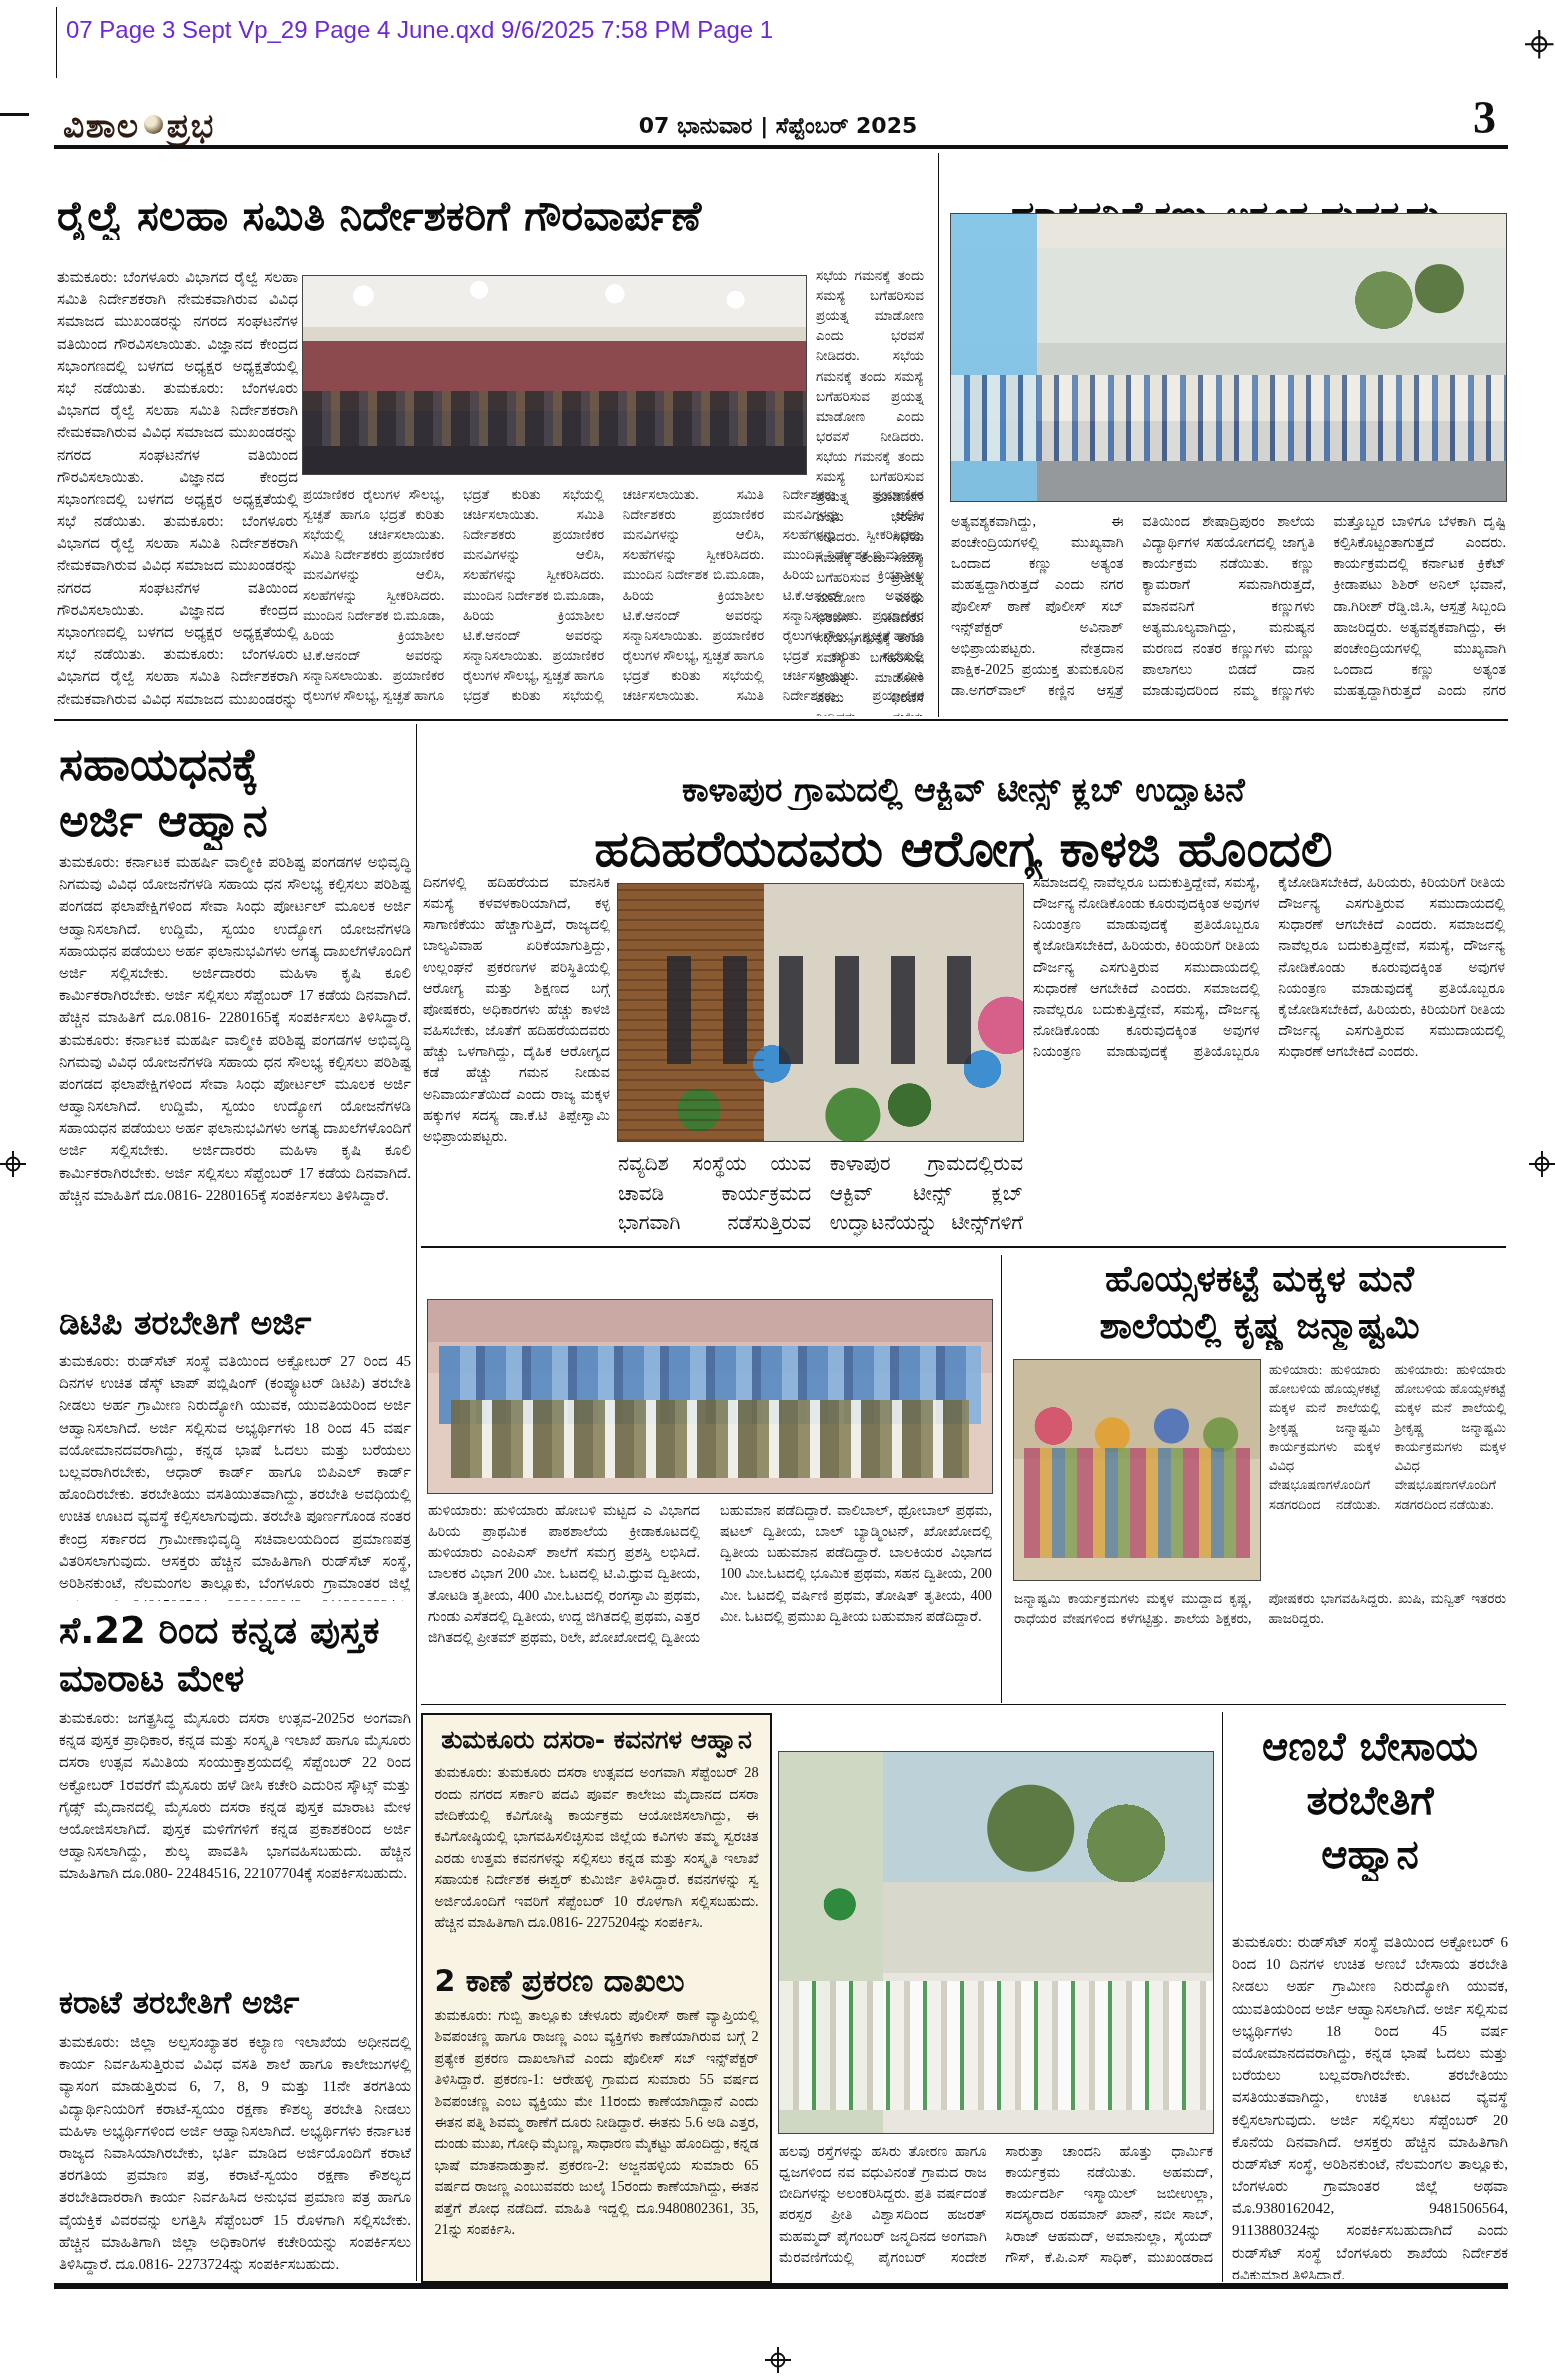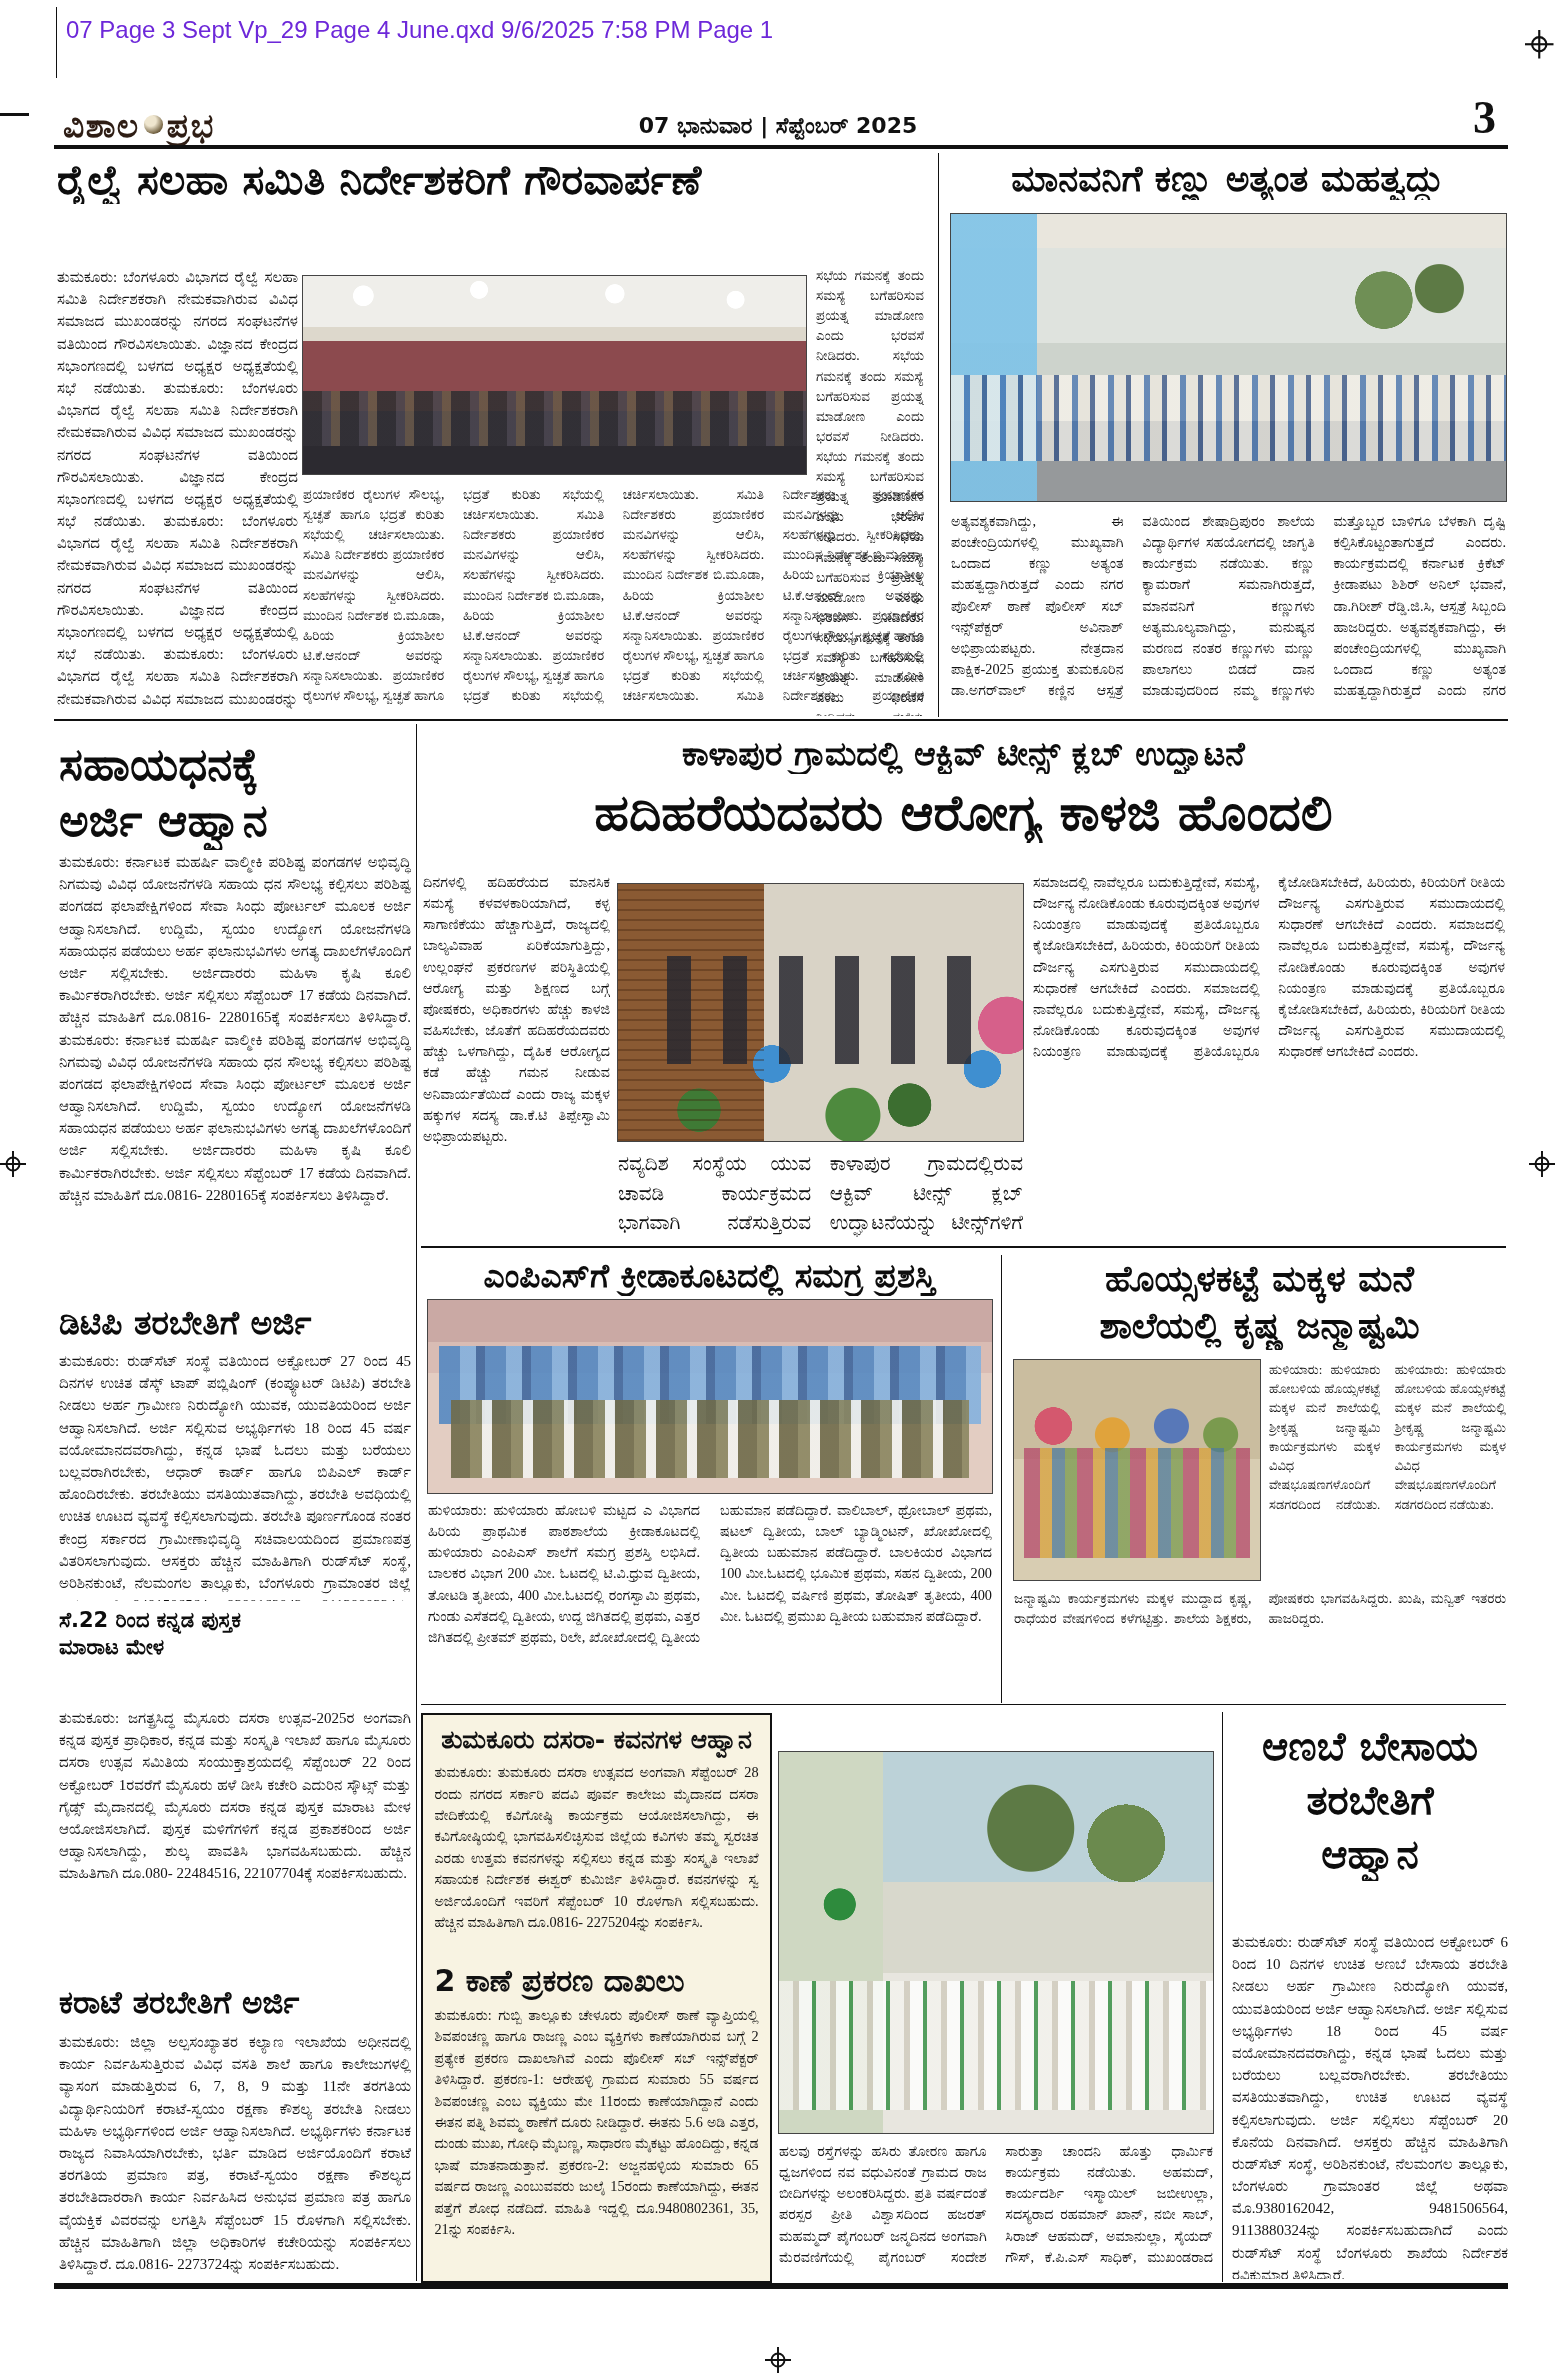--- a/index.html
+++ b/index.html
@@ -4,21 +4,21 @@
 <style>
   html,body{margin:0;padding:0;background:#9a9a9a;}
   #sheet{position:relative;width:1555px;height:2377px;background:#ffffff;
          font-family:"Liberation Serif","DejaVu Serif",serif;color:#111;overflow:hidden;}
   .abs{position:absolute;}
   .tb{position:absolute;overflow:hidden;text-align:justify;line-height:1.48;word-break:break-word;}
   .hl{position:absolute;overflow:hidden;font-weight:800;color:#0d0d0d;
       font-family:"DejaVu Sans","Liberation Sans",sans-serif;}
   .center{text-align:center;}
   .preline{white-space:pre-line;}
-  .nowrap{white-space:nowrap;}
+  .nowrap{white-space:nowrap;margin-top:36px;}
   .rule-h{position:absolute;background:#111;}
   .rule-v{position:absolute;background:#111;}
   .photo{position:absolute;overflow:hidden;outline:1.4px solid #444;background:#cfc8bd;}
   .slug{font-family:"Liberation Sans","DejaVu Sans",sans-serif;font-size:24px;color:#6d28d9;}
   .masthead-logo{font-family:"DejaVu Sans",sans-serif;font-weight:900;font-size:33px;color:#2e1d14;letter-spacing:1.4px;}
   .logo-ball{display:inline-block;width:18.6px;height:18.6px;border-radius:50%;
              background:radial-gradient(circle at 35% 30%,#efe6cf 0 30%,#7a6a4a 70%,#2e1d14);vertical-align:middle;margin:0 4.3px 5.7px 4.3px;}
   .masthead-date{font-family:"DejaVu Sans",sans-serif;font-weight:700;font-size:22px;color:#111;}
   .pageno{font-family:"Liberation Serif",serif;font-weight:700;font-size:46px;color:#111;}
   .regmark svg{display:block;}
@@ -136,21 +136,21 @@
 
   <div class="rule-h" style="left:54px;top:719px;width:1454px;height:2.1px;"></div>
 
   <div class="hl preline" style="left:59px;top:737px;width:353px;font-size:45px;line-height:1.25;">ಸಹಾಯಧನಕ್ಕೆ
 ಅರ್ಜಿ ಆಹ್ವಾನ</div>
   <div class="tb" style="left:59px;top:851px;width:352px;height:441px;font-size:15px;">ತುಮಕೂರು: ಕರ್ನಾಟಕ ಮಹರ್ಷಿ ವಾಲ್ಮೀಕಿ ಪರಿಶಿಷ್ಟ ಪಂಗಡಗಳ ಅಭಿವೃದ್ಧಿ ನಿಗಮವು ವಿವಿಧ ಯೋಜನೆಗಳಡಿ ಸಹಾಯ ಧನ ಸೌಲಭ್ಯ ಕಲ್ಪಿಸಲು ಪರಿಶಿಷ್ಟ ಪಂಗಡದ ಫಲಾಪೇಕ್ಷಿಗಳಿಂದ ಸೇವಾ ಸಿಂಧು ಪೋರ್ಟಲ್ ಮೂಲಕ ಅರ್ಜಿ ಆಹ್ವಾನಿಸಲಾಗಿದೆ. ಉದ್ದಿಮೆ, ಸ್ವಯಂ ಉದ್ಯೋಗ ಯೋಜನೆಗಳಡಿ ಸಹಾಯಧನ ಪಡೆಯಲು ಅರ್ಹ ಫಲಾನುಭವಿಗಳು ಅಗತ್ಯ ದಾಖಲೆಗಳೊಂದಿಗೆ ಅರ್ಜಿ ಸಲ್ಲಿಸಬೇಕು. ಅರ್ಜಿದಾರರು ಮಹಿಳಾ ಕೃಷಿ ಕೂಲಿ ಕಾರ್ಮಿಕರಾಗಿರಬೇಕು. ಅರ್ಜಿ ಸಲ್ಲಿಸಲು ಸೆಪ್ಟೆಂಬರ್ 17 ಕಡೆಯ ದಿನವಾಗಿದೆ. ಹೆಚ್ಚಿನ ಮಾಹಿತಿಗೆ ದೂ.0816- 2280165ಕ್ಕೆ ಸಂಪರ್ಕಿಸಲು ತಿಳಿಸಿದ್ದಾರೆ. ತುಮಕೂರು: ಕರ್ನಾಟಕ ಮಹರ್ಷಿ ವಾಲ್ಮೀಕಿ ಪರಿಶಿಷ್ಟ ಪಂಗಡಗಳ ಅಭಿವೃದ್ಧಿ ನಿಗಮವು ವಿವಿಧ ಯೋಜನೆಗಳಡಿ ಸಹಾಯ ಧನ ಸೌಲಭ್ಯ ಕಲ್ಪಿಸಲು ಪರಿಶಿಷ್ಟ ಪಂಗಡದ ಫಲಾಪೇಕ್ಷಿಗಳಿಂದ ಸೇವಾ ಸಿಂಧು ಪೋರ್ಟಲ್ ಮೂಲಕ ಅರ್ಜಿ ಆಹ್ವಾನಿಸಲಾಗಿದೆ. ಉದ್ದಿಮೆ, ಸ್ವಯಂ ಉದ್ಯೋಗ ಯೋಜನೆಗಳಡಿ ಸಹಾಯಧನ ಪಡೆಯಲು ಅರ್ಹ ಫಲಾನುಭವಿಗಳು ಅಗತ್ಯ ದಾಖಲೆಗಳೊಂದಿಗೆ ಅರ್ಜಿ ಸಲ್ಲಿಸಬೇಕು. ಅರ್ಜಿದಾರರು ಮಹಿಳಾ ಕೃಷಿ ಕೂಲಿ ಕಾರ್ಮಿಕರಾಗಿರಬೇಕು. ಅರ್ಜಿ ಸಲ್ಲಿಸಲು ಸೆಪ್ಟೆಂಬರ್ 17 ಕಡೆಯ ದಿನವಾಗಿದೆ. ಹೆಚ್ಚಿನ ಮಾಹಿತಿಗೆ ದೂ.0816- 2280165ಕ್ಕೆ ಸಂಪರ್ಕಿಸಲು ತಿಳಿಸಿದ್ದಾರೆ.</div>
 
   <div class="hl" style="left:59px;top:1303px;width:352px;font-size:33px;">ಡಿಟಿಪಿ ತರಬೇತಿಗೆ ಅರ್ಜಿ</div>
   <div class="tb" style="left:59px;top:1350px;width:352px;height:251px;font-size:15px;">ತುಮಕೂರು: ರುಡ್‌ಸೆಟ್ ಸಂಸ್ಥೆ ವತಿಯಿಂದ ಅಕ್ಟೋಬರ್ 27 ರಿಂದ 45 ದಿನಗಳ ಉಚಿತ ಡೆಸ್ಕ್ ಟಾಪ್ ಪಬ್ಲಿಷಿಂಗ್ (ಕಂಪ್ಯೂಟರ್ ಡಿಟಿಪಿ) ತರಬೇತಿ ನೀಡಲು ಅರ್ಹ ಗ್ರಾಮೀಣ ನಿರುದ್ಯೋಗಿ ಯುವಕ, ಯುವತಿಯರಿಂದ ಅರ್ಜಿ ಆಹ್ವಾನಿಸಲಾಗಿದೆ. ಅರ್ಜಿ ಸಲ್ಲಿಸುವ ಅಭ್ಯರ್ಥಿಗಳು 18 ರಿಂದ 45 ವರ್ಷ ವಯೋಮಾನದವರಾಗಿದ್ದು, ಕನ್ನಡ ಭಾಷೆ ಓದಲು ಮತ್ತು ಬರೆಯಲು ಬಲ್ಲವರಾಗಿರಬೇಕು, ಆಧಾರ್ ಕಾರ್ಡ್ ಹಾಗೂ ಬಿಪಿಎಲ್ ಕಾರ್ಡ್ ಹೊಂದಿರಬೇಕು. ತರಬೇತಿಯು ವಸತಿಯುತವಾಗಿದ್ದು, ತರಬೇತಿ ಅವಧಿಯಲ್ಲಿ ಉಚಿತ ಊಟದ ವ್ಯವಸ್ಥೆ ಕಲ್ಪಿಸಲಾಗುವುದು. ತರಬೇತಿ ಪೂರ್ಣಗೊಂಡ ನಂತರ ಕೇಂದ್ರ ಸರ್ಕಾರದ ಗ್ರಾಮೀಣಾಭಿವೃದ್ಧಿ ಸಚಿವಾಲಯದಿಂದ ಪ್ರಮಾಣಪತ್ರ ವಿತರಿಸಲಾಗುವುದು. ಆಸಕ್ತರು ಹೆಚ್ಚಿನ ಮಾಹಿತಿಗಾಗಿ ರುಡ್‌ಸೆಟ್ ಸಂಸ್ಥೆ, ಅರಿಶಿನಕುಂಟೆ, ನೆಲಮಂಗಲ ತಾಲ್ಲೂಕು, ಬೆಂಗಳೂರು ಗ್ರಾಮಾಂತರ ಜಿಲ್ಲೆ ಅಥವಾ ಮೊ.9481506564, 9380162042, 9113880324ನ್ನು ಸಂಪರ್ಕಿಸಬಹುದಾಗಿದೆ ಎಂದು ರುಡ್‌ಸೆಟ್ ಸಂಸ್ಥೆ ಬೆಂಗಳೂರು ಶಾಖೆಯ ನಿರ್ದೇಶಕ ರವಿಕುಮಾರ ತಿಳಿಸಿದ್ದಾರೆ.</div>
 
-  <div class="hl preline" style="left:59px;top:1607px;width:352px;font-size:21px;line-height:1.3;">ಸೆ.22 ರಿಂದ ಕನ್ನಡ ಪುಸ್ತಕ
+  <div class="hl preline" style="left:59px;top:1607px;width:352px;font-size:37px;line-height:1.3;">ಸೆ.22 ರಿಂದ ಕನ್ನಡ ಪುಸ್ತಕ
 ಮಾರಾಟ ಮೇಳ</div>
   <div class="tb" style="left:59px;top:1707px;width:352px;height:273px;font-size:15px;">ತುಮಕೂರು: ಜಗತ್ಪ್ರಸಿದ್ಧ ಮೈಸೂರು ದಸರಾ ಉತ್ಸವ-2025ರ ಅಂಗವಾಗಿ ಕನ್ನಡ ಪುಸ್ತಕ ಪ್ರಾಧಿಕಾರ, ಕನ್ನಡ ಮತ್ತು ಸಂಸ್ಕೃತಿ ಇಲಾಖೆ ಹಾಗೂ ಮೈಸೂರು ದಸರಾ ಉತ್ಸವ ಸಮಿತಿಯ ಸಂಯುಕ್ತಾಶ್ರಯದಲ್ಲಿ ಸೆಪ್ಟೆಂಬರ್ 22 ರಿಂದ ಅಕ್ಟೋಬರ್ 1ರವರೆಗೆ ಮೈಸೂರು ಹಳೆ ಡೀಸಿ ಕಚೇರಿ ಎದುರಿನ ಸ್ಕೌಟ್ಸ್ ಮತ್ತು ಗೈಡ್ಸ್ ಮೈದಾನದಲ್ಲಿ ಮೈಸೂರು ದಸರಾ ಕನ್ನಡ ಪುಸ್ತಕ ಮಾರಾಟ ಮೇಳ ಆಯೋಜಿಸಲಾಗಿದೆ. ಪುಸ್ತಕ ಮಳಿಗೆಗಳಿಗೆ ಕನ್ನಡ ಪ್ರಕಾಶಕರಿಂದ ಅರ್ಜಿ ಆಹ್ವಾನಿಸಲಾಗಿದ್ದು, ಶುಲ್ಕ ಪಾವತಿಸಿ ಭಾಗವಹಿಸಬಹುದು. ಹೆಚ್ಚಿನ ಮಾಹಿತಿಗಾಗಿ ದೂ.080- 22484516, 22107704ಕ್ಕೆ ಸಂಪರ್ಕಿಸಬಹುದು.</div>
 
   <div class="hl" style="left:59px;top:1984px;width:352px;font-size:31px;">ಕರಾಟೆ ತರಬೇತಿಗೆ ಅರ್ಜಿ</div>
   <div class="tb" style="left:59px;top:2031px;width:352px;height:247px;font-size:15px;">ತುಮಕೂರು: ಜಿಲ್ಲಾ ಅಲ್ಪಸಂಖ್ಯಾತರ ಕಲ್ಯಾಣ ಇಲಾಖೆಯ ಅಧೀನದಲ್ಲಿ ಕಾರ್ಯ ನಿರ್ವಹಿಸುತ್ತಿರುವ ವಿವಿಧ ವಸತಿ ಶಾಲೆ ಹಾಗೂ ಕಾಲೇಜುಗಳಲ್ಲಿ ವ್ಯಾಸಂಗ ಮಾಡುತ್ತಿರುವ 6, 7, 8, 9 ಮತ್ತು 11ನೇ ತರಗತಿಯ ವಿದ್ಯಾರ್ಥಿನಿಯರಿಗೆ ಕರಾಟೆ-ಸ್ವಯಂ ರಕ್ಷಣಾ ಕೌಶಲ್ಯ ತರಬೇತಿ ನೀಡಲು ಮಹಿಳಾ ಅಭ್ಯರ್ಥಿಗಳಿಂದ ಅರ್ಜಿ ಆಹ್ವಾನಿಸಲಾಗಿದೆ. ಅಭ್ಯರ್ಥಿಗಳು ಕರ್ನಾಟಕ ರಾಜ್ಯದ ನಿವಾಸಿಯಾಗಿರಬೇಕು, ಭರ್ತಿ ಮಾಡಿದ ಅರ್ಜಿಯೊಂದಿಗೆ ಕರಾಟೆ ತರಗತಿಯ ಪ್ರಮಾಣ ಪತ್ರ, ಕರಾಟೆ-ಸ್ವಯಂ ರಕ್ಷಣಾ ಕೌಶಲ್ಯದ ತರಬೇತಿದಾರರಾಗಿ ಕಾರ್ಯ ನಿರ್ವಹಿಸಿದ ಅನುಭವ ಪ್ರಮಾಣ ಪತ್ರ ಹಾಗೂ ವೈಯಕ್ತಿಕ ವಿವರವನ್ನು ಲಗತ್ತಿಸಿ ಸೆಪ್ಟೆಂಬರ್ 15 ರೊಳಗಾಗಿ ಸಲ್ಲಿಸಬೇಕು. ಹೆಚ್ಚಿನ ಮಾಹಿತಿಗಾಗಿ ಜಿಲ್ಲಾ ಅಧಿಕಾರಿಗಳ ಕಚೇರಿಯನ್ನು ಸಂಪರ್ಕಿಸಲು ತಿಳಿಸಿದ್ದಾರೆ. ದೂ.0816- 2273724ನ್ನು ಸಂಪರ್ಕಿಸಬಹುದು.</div>
 
   <div class="rule-v" style="left:416px;top:724px;width:1.4px;height:1557px;"></div>
 
   <div class="hl center nowrap" style="left:421px;top:734px;width:1085px;font-size:33px;text-align:center;">ಕಾಳಾಪುರ ಗ್ರಾಮದಲ್ಲಿ ಆಕ್ಟಿವ್ ಟೀನ್ಸ್ ಕ್ಲಬ್ ಉದ್ಘಾಟನೆ</div>
   <div class="hl center nowrap" style="left:421px;top:784px;width:1085px;font-size:50px;">ಹದಿಹರೆಯದವರು ಆರೋಗ್ಯ ಕಾಳಜಿ ಹೊಂದಲಿ</div>

